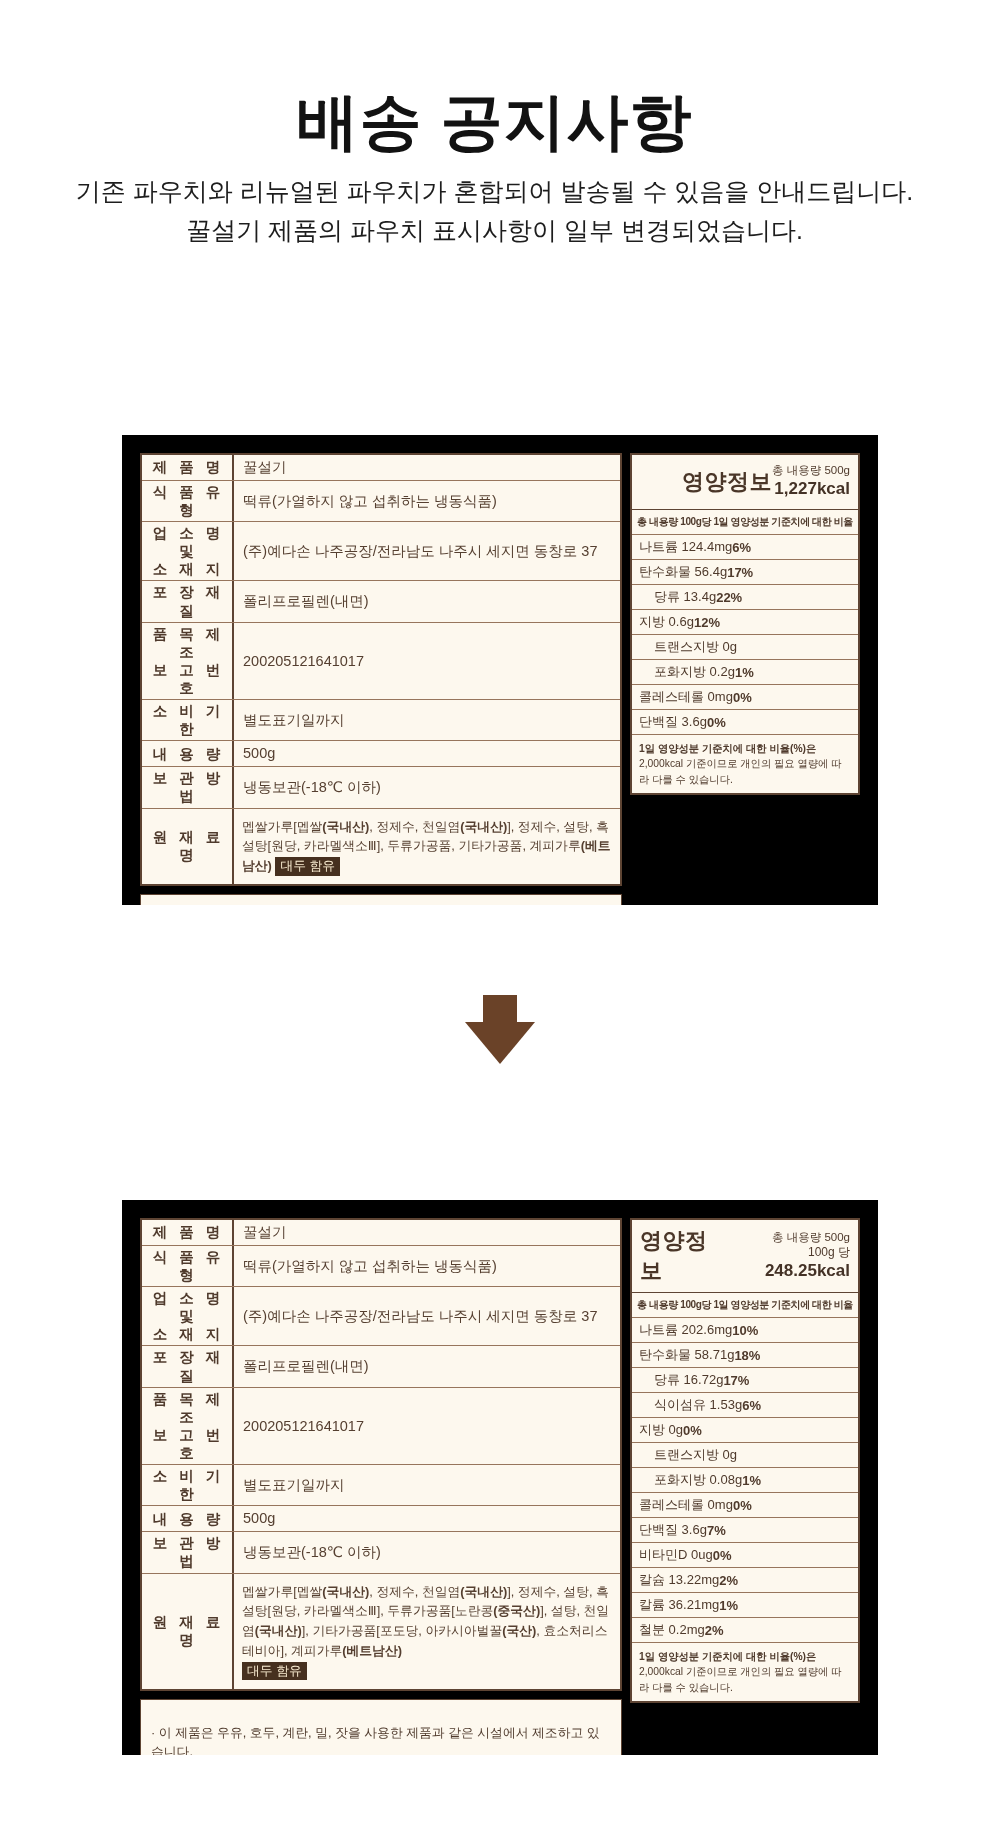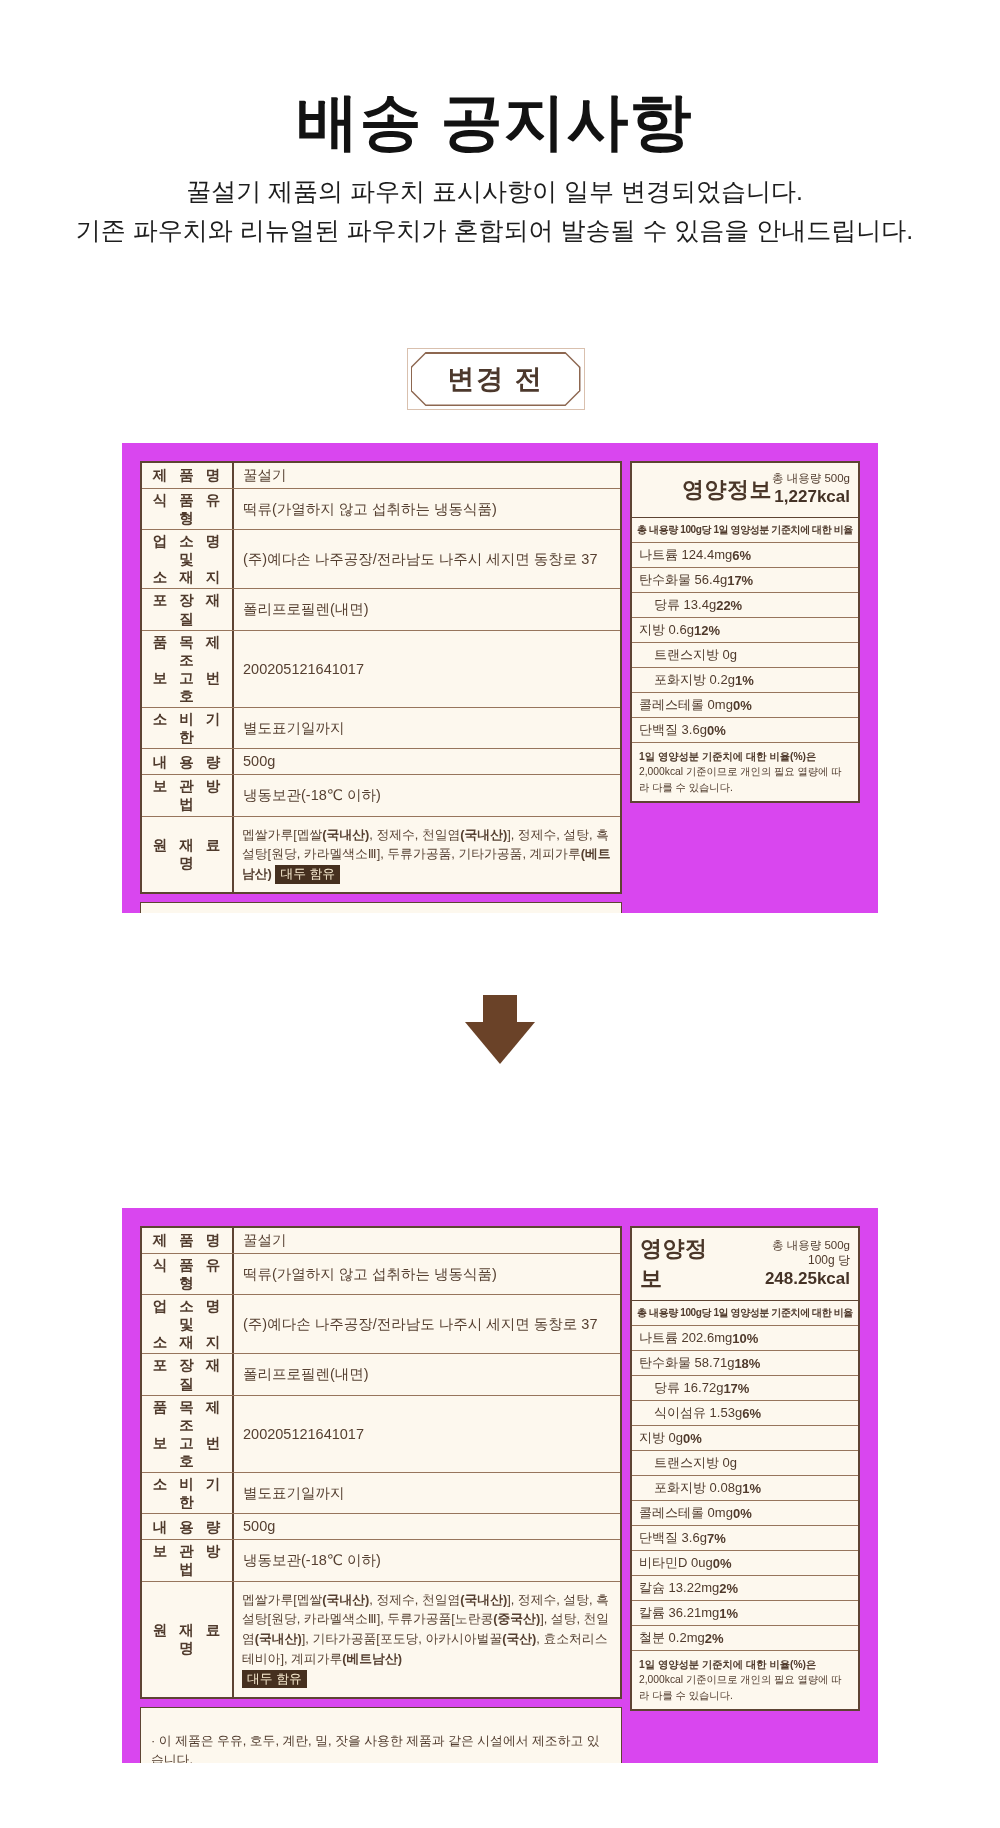--- a/index.html
+++ b/index.html
@@ -25,21 +25,21 @@
   .badge-text{position:absolute;inset:0;display:flex;align-items:center;justify-content:center;
               font-size:27px;color:#4c382c;font-weight:600;letter-spacing:2px;}
 
   
   .arrow-stem{position:absolute;left:483px;top:995px;width:34px;height:29px;background:#6a4228;}
   .arrow-head{position:absolute;left:465px;top:1022px;width:0;height:0;
               border-left:35px solid transparent;border-right:35px solid transparent;
               border-top:42px solid #6a4228;}
 
   
-  .panel{position:absolute;left:122px;width:756px;background:#d946ef;overflow:hidden;margin-top:8px;}
+  .panel{position:absolute;left:122px;width:756px;background:#000000;overflow:hidden;}
   #panel-before{top:435px;height:470px;}
   #panel-after{top:1200px;height:555px;}
 
   .info-col{position:absolute;left:18px;top:18px;width:482px;}
 
   
   .info-table{border:2px solid #5e4433;background:#fdf8ee;}
   .irow{display:flex;align-items:stretch;border-bottom:1px solid #97755c;min-height:24px;}
   .irow:last-child{border-bottom:none;}
   .irow.two{min-height:42px;}
@@ -79,29 +79,24 @@
   .nutri-foot{padding:6px 7px;font-size:10.3px;line-height:1.5;}
 </style>
 </head>
 <body>
 
 <div class="page">
 
   <h1 class="title">배송 공지사항</h1>
 
   <div class="subtitle">
+    <div>기존 파우치와 리뉴얼된 파우치가 혼합되어 발송될 수 있음을 안내드립니다.</div>
     <div>꿀설기 제품의 파우치 표시사항이 일부 변경되었습니다.</div>
-    <div>기존 파우치와 리뉴얼된 파우치가 혼합되어 발송될 수 있음을 안내드립니다.</div>
   </div>
 
-  <div class="badge" style="top:348px">
-    <div class="oct o1"></div>
-    <div class="oct o2"></div>
-    <span class="badge-text">변경 전</span>
-  </div>
 
   <section class="panel" id="panel-before">
     <div class="info-col">
       <div class="info-table">
           <div class="irow">
             <div class="ilab">제 품 명</div>
             <div class="ival">꿀설기</div>
           </div>
           <div class="irow">
             <div class="ilab">식 품 유 형</div>

